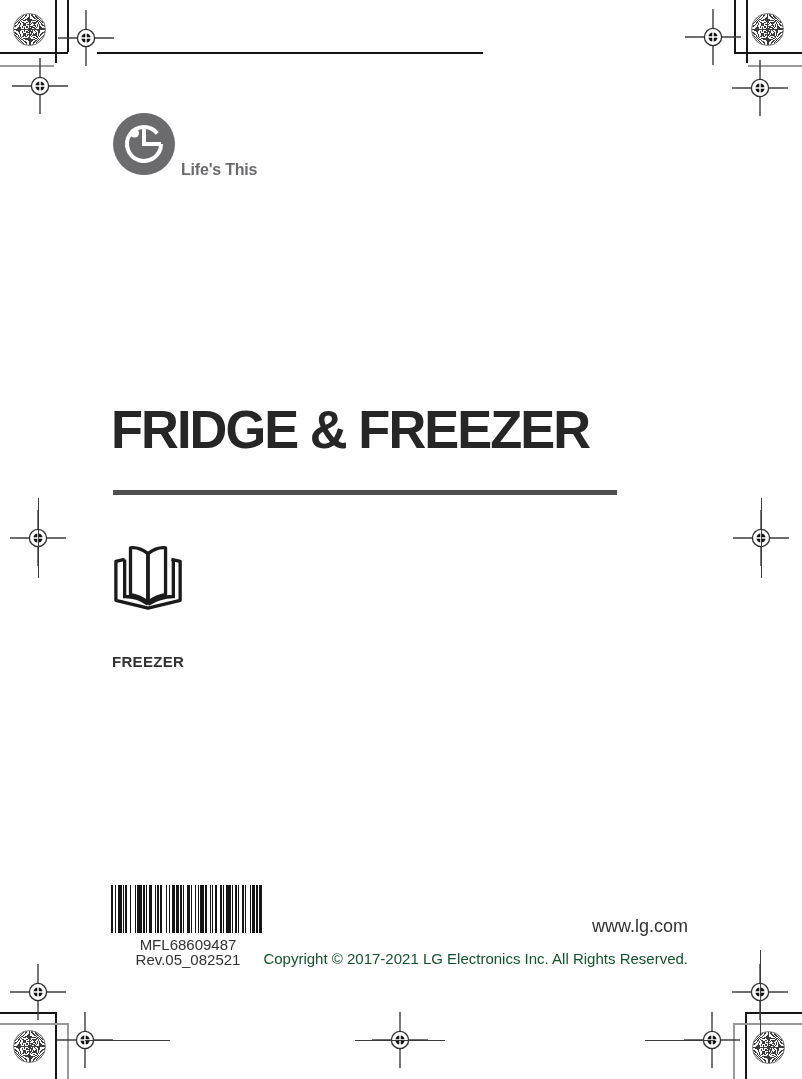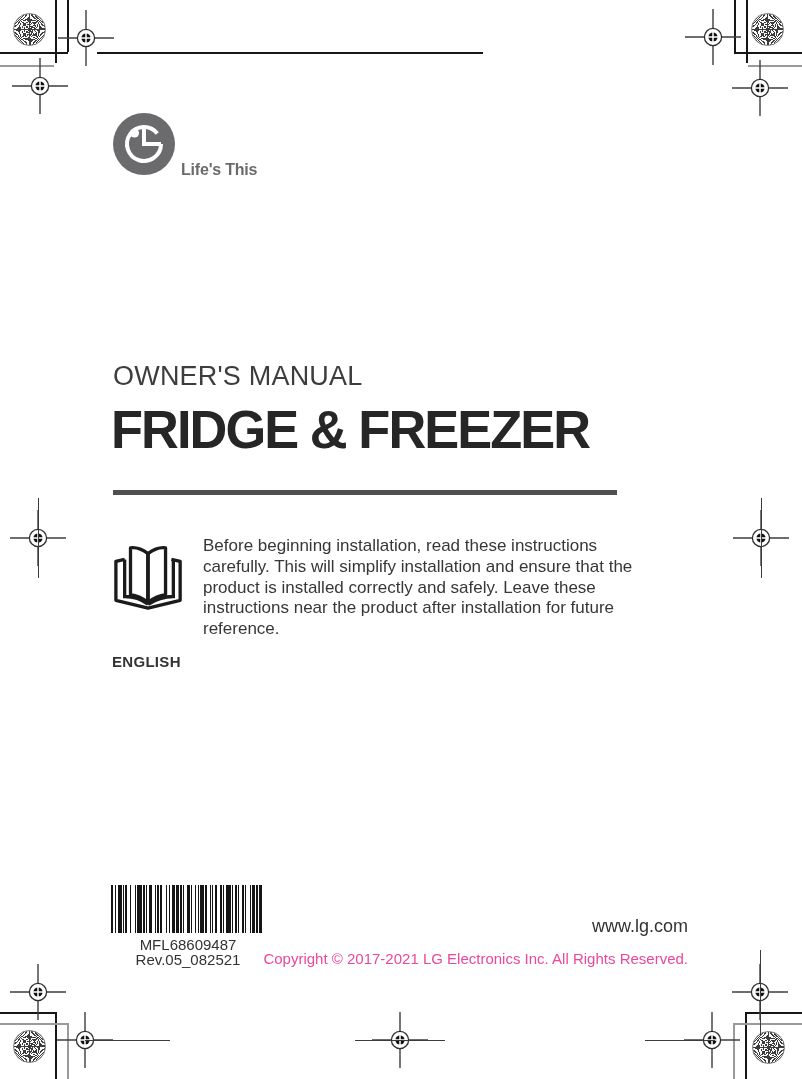--- a/index.html
+++ b/index.html
@@ -43,21 +43,21 @@
     position:absolute;left:203px;top:536px;width:480px;
     font-size:17px;line-height:20.8px;color:#373737;white-space:pre-line;
   }
   .language{position:absolute;left:112px;top:653px;font-size:15px;font-weight:700;color:#333;letter-spacing:0.3px;}
   
   .barcode{position:absolute;left:111px;top:885px;width:154px;height:48px;overflow:hidden;display:flex;align-items:stretch;}
   .barcode div{height:100%;}
   .barcode-number{position:absolute;left:111px;top:936px;width:154px;text-align:center;font-size:15px;color:#333;}
   .revision{position:absolute;left:111px;top:951px;width:154px;text-align:center;font-size:15px;color:#333;}
   .website{position:absolute;right:114px;top:916px;font-size:18px;color:#333;text-align:right;}
-  .copyright{position:absolute;right:114px;top:950px;font-size:15px;color:#ec4899;text-align:right;white-space:nowrap;}
+  .copyright{position:absolute;right:114px;top:950px;font-size:15px;color:#14532d;text-align:right;white-space:nowrap;}
 </style>
 </head>
 <body>
 
 <div class="page">
 
   <svg width="0" height="0" style="position:absolute">
     <defs>
       <g id="regtarget">
         <line x1="30" y1="2" x2="30" y2="58" stroke="#3c3c3c" stroke-width="1.4"></line>
@@ -141,40 +141,34 @@
     <svg width="64" height="64" viewBox="-32 -32 64 64">
       <circle cx="0" cy="0" r="31" fill="#6b6b6e"></circle>
       <circle cx="-9.5" cy="-11" r="4.6" fill="#fff"></circle>
       <rect x="-2" y="-17.5" width="4" height="19.5" fill="#fff"></rect>
       <rect x="-2" y="-2" width="19" height="4" fill="#fff"></rect>
       <path d="M 17 0 A 17 17 0 1 1 13.3 -10.6" fill="none" stroke="#fff" stroke-width="4"></path>
     </svg>
   </div>
   <div class="lg-tagline">Life's This</div>
 
-  <div class="subtitle">OWNER'S MANUAL</div>
   <div class="main-title">FRIDGE &amp; FREEZER</div>
   <div class="title-rule"></div>
 
   <div class="book-icon">
     <svg width="74" height="74" viewBox="0 0 76 76">
       <path d="M13 20 L4 22 L4 62 L37 70 L70 62 L70 22 L61 20" fill="#fff" stroke="#1b1b1b" stroke-width="3.4" stroke-linejoin="round"></path>
       <path d="M13 20 L13 58 Q27 58 37 66" fill="#fff" stroke="#1b1b1b" stroke-width="3.4"></path>
       <path d="M63 20 L63 58 Q49 58 37 66" fill="#fff" stroke="#1b1b1b" stroke-width="3.4"></path>
       <path d="M37 14 Q28 7 19 8 L19 56 Q28 57 37 64 Z" fill="#fff" stroke="#1b1b1b" stroke-width="3.4" stroke-linejoin="round"></path>
       <path d="M37 14 Q46 7 55 8 L55 56 Q46 57 37 64 Z" fill="#fff" stroke="#1b1b1b" stroke-width="3.4" stroke-linejoin="round"></path>
       <line x1="37" y1="14" x2="37" y2="64" stroke="#1b1b1b" stroke-width="3.4"></line>
     </svg>
   </div>
-  <div class="notice-text">Before beginning installation, read these instructions
-carefully. This will simplify installation and ensure that the
-product is installed correctly and safely. Leave these
-instructions near the product after installation for future
-reference.</div>
-  <div class="language">ENGLISH</div>
+  <div class="language">FREEZER</div>
 
   <div class="barcode" id="barcode">
       <div style="width: 2.36px; flex: 0 0 auto; background: rgb(21, 21, 21);"></div>
       <div style="width: 1.18px; flex: 0 0 auto; background: transparent;"></div>
       <div style="width: 1.18px; flex: 0 0 auto; background: rgb(21, 21, 21);"></div>
       <div style="width: 2.36px; flex: 0 0 auto; background: transparent;"></div>
       <div style="width: 3.54px; flex: 0 0 auto; background: rgb(21, 21, 21);"></div>
       <div style="width: 1.18px; flex: 0 0 auto; background: transparent;"></div>
       <div style="width: 1.18px; flex: 0 0 auto; background: rgb(21, 21, 21);"></div>
       <div style="width: 1.18px; flex: 0 0 auto; background: transparent;"></div>

